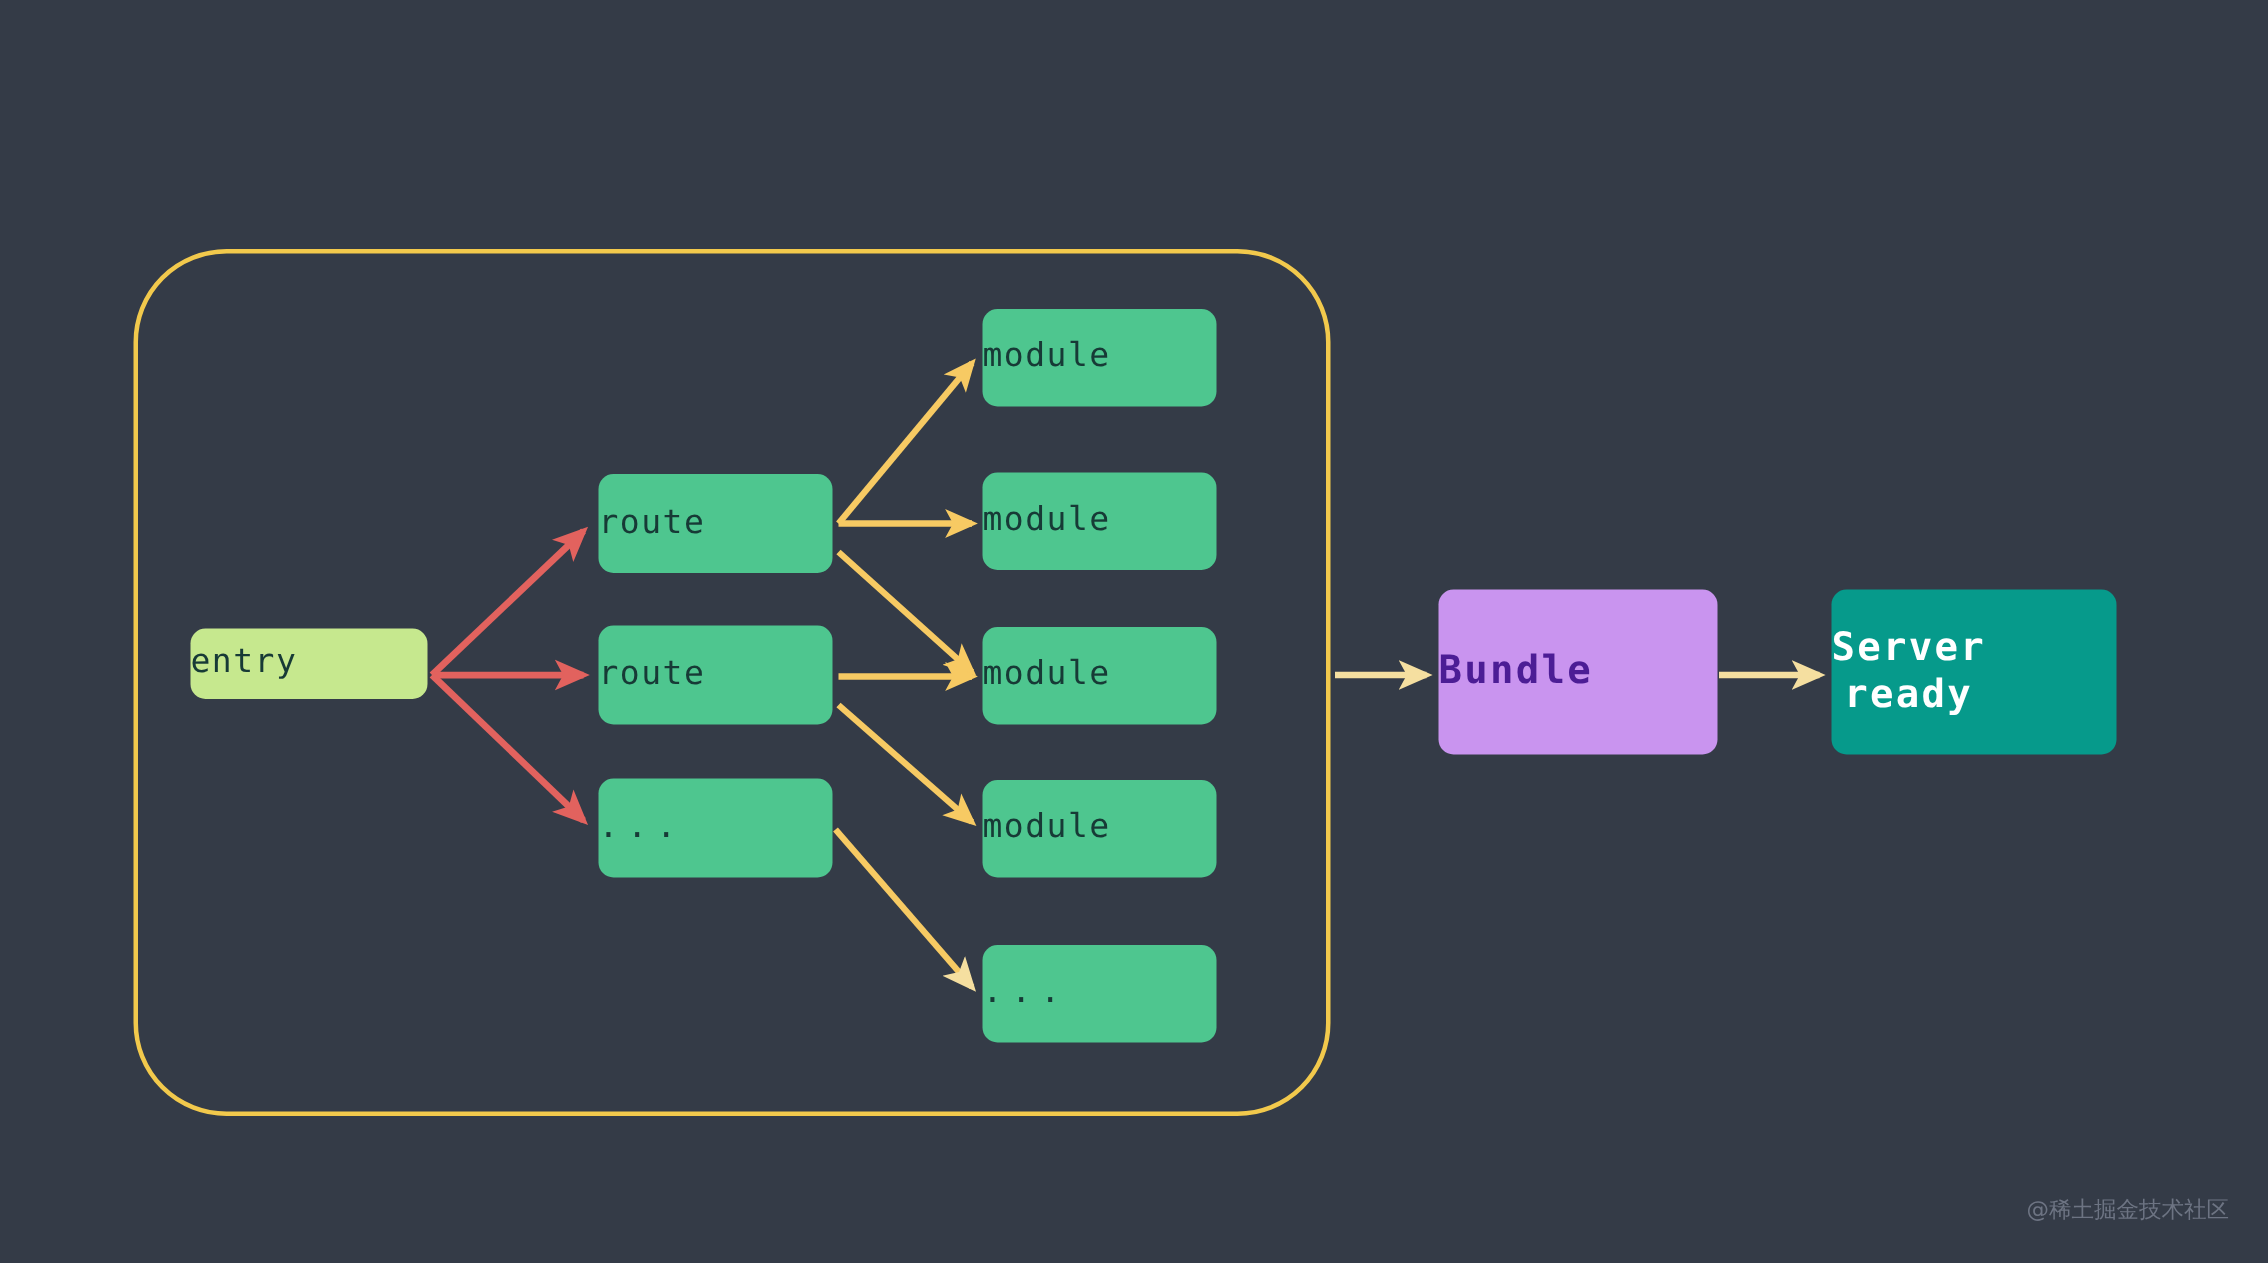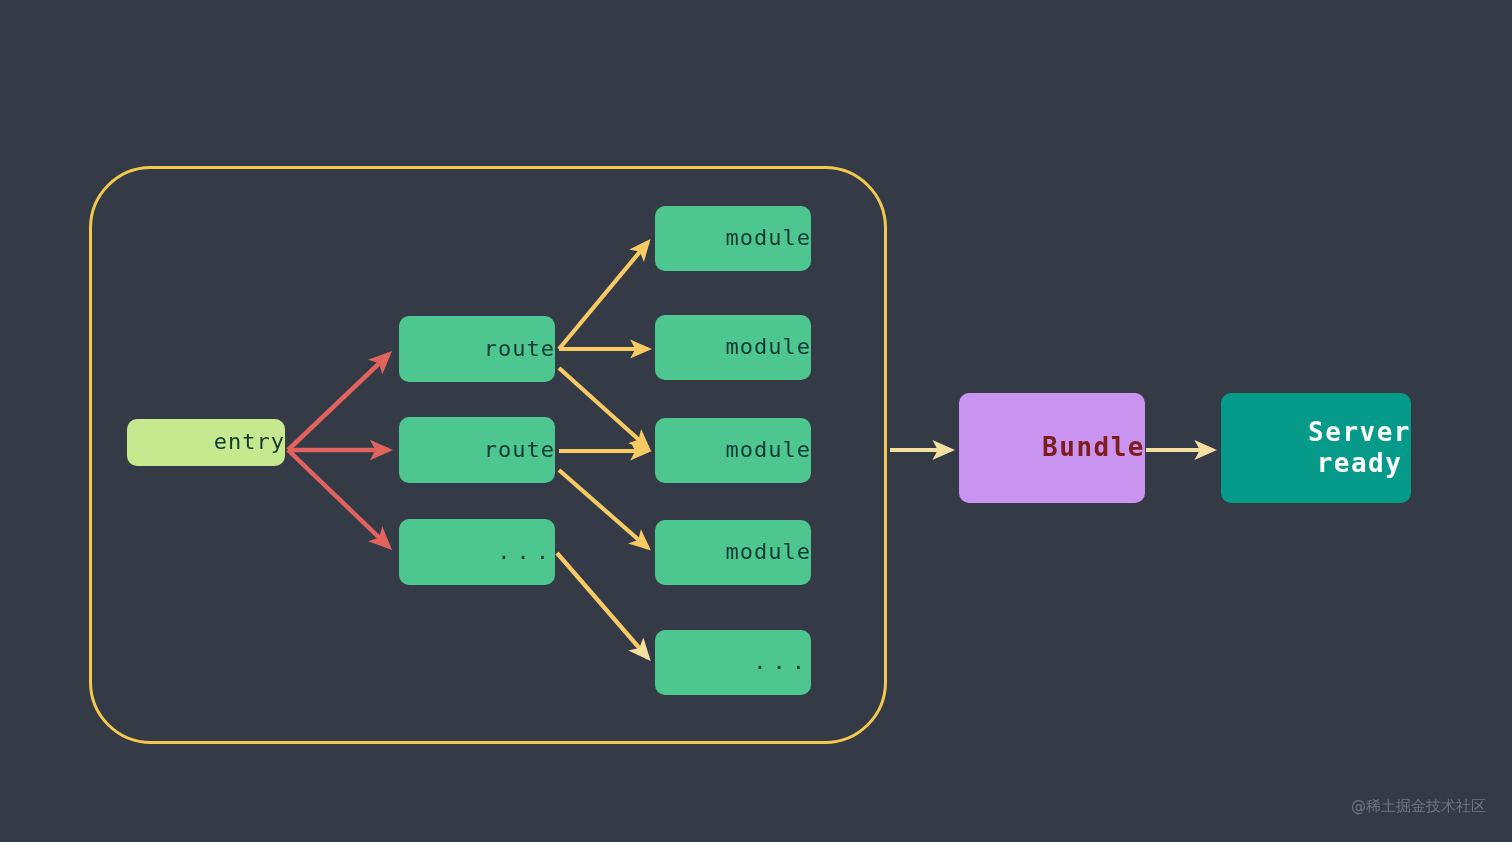--- a/index.html
+++ b/index.html
@@ -46,41 +46,41 @@
     top: 0;
     width: 1512px;
     height: 842px;
     pointer-events: none;
   }
   .node {
     position: absolute;
     box-sizing: border-box;
     display: flex;
     align-items: center;
-    justify-content: flex-end;
+    justify-content: flex-start;
     text-align: center;
     border-radius: 10px;
     font-family: "DejaVu Sans Mono", monospace;
     line-height: 1.2;
     white-space: pre-line;
   }
   .node.mono-dark {
     color: #173a36;
     font-size: 22px;
     letter-spacing: 1px;
   }
   .node.entry {
     background: #c6e88e;
   }
   .node.green {
     background: #4ec68f;
   }
   .node.bundle {
     background: #c994ef;
-    color: #7f1d1d;
+    color: #4c1d95;
     font-size: 26px;
     font-weight: 700;
     letter-spacing: 1.5px;
   }
   .node.server {
     background: #069a8b;
     color: #ffffff;
     font-size: 26px;
     font-weight: 700;
     letter-spacing: 1.5px;

